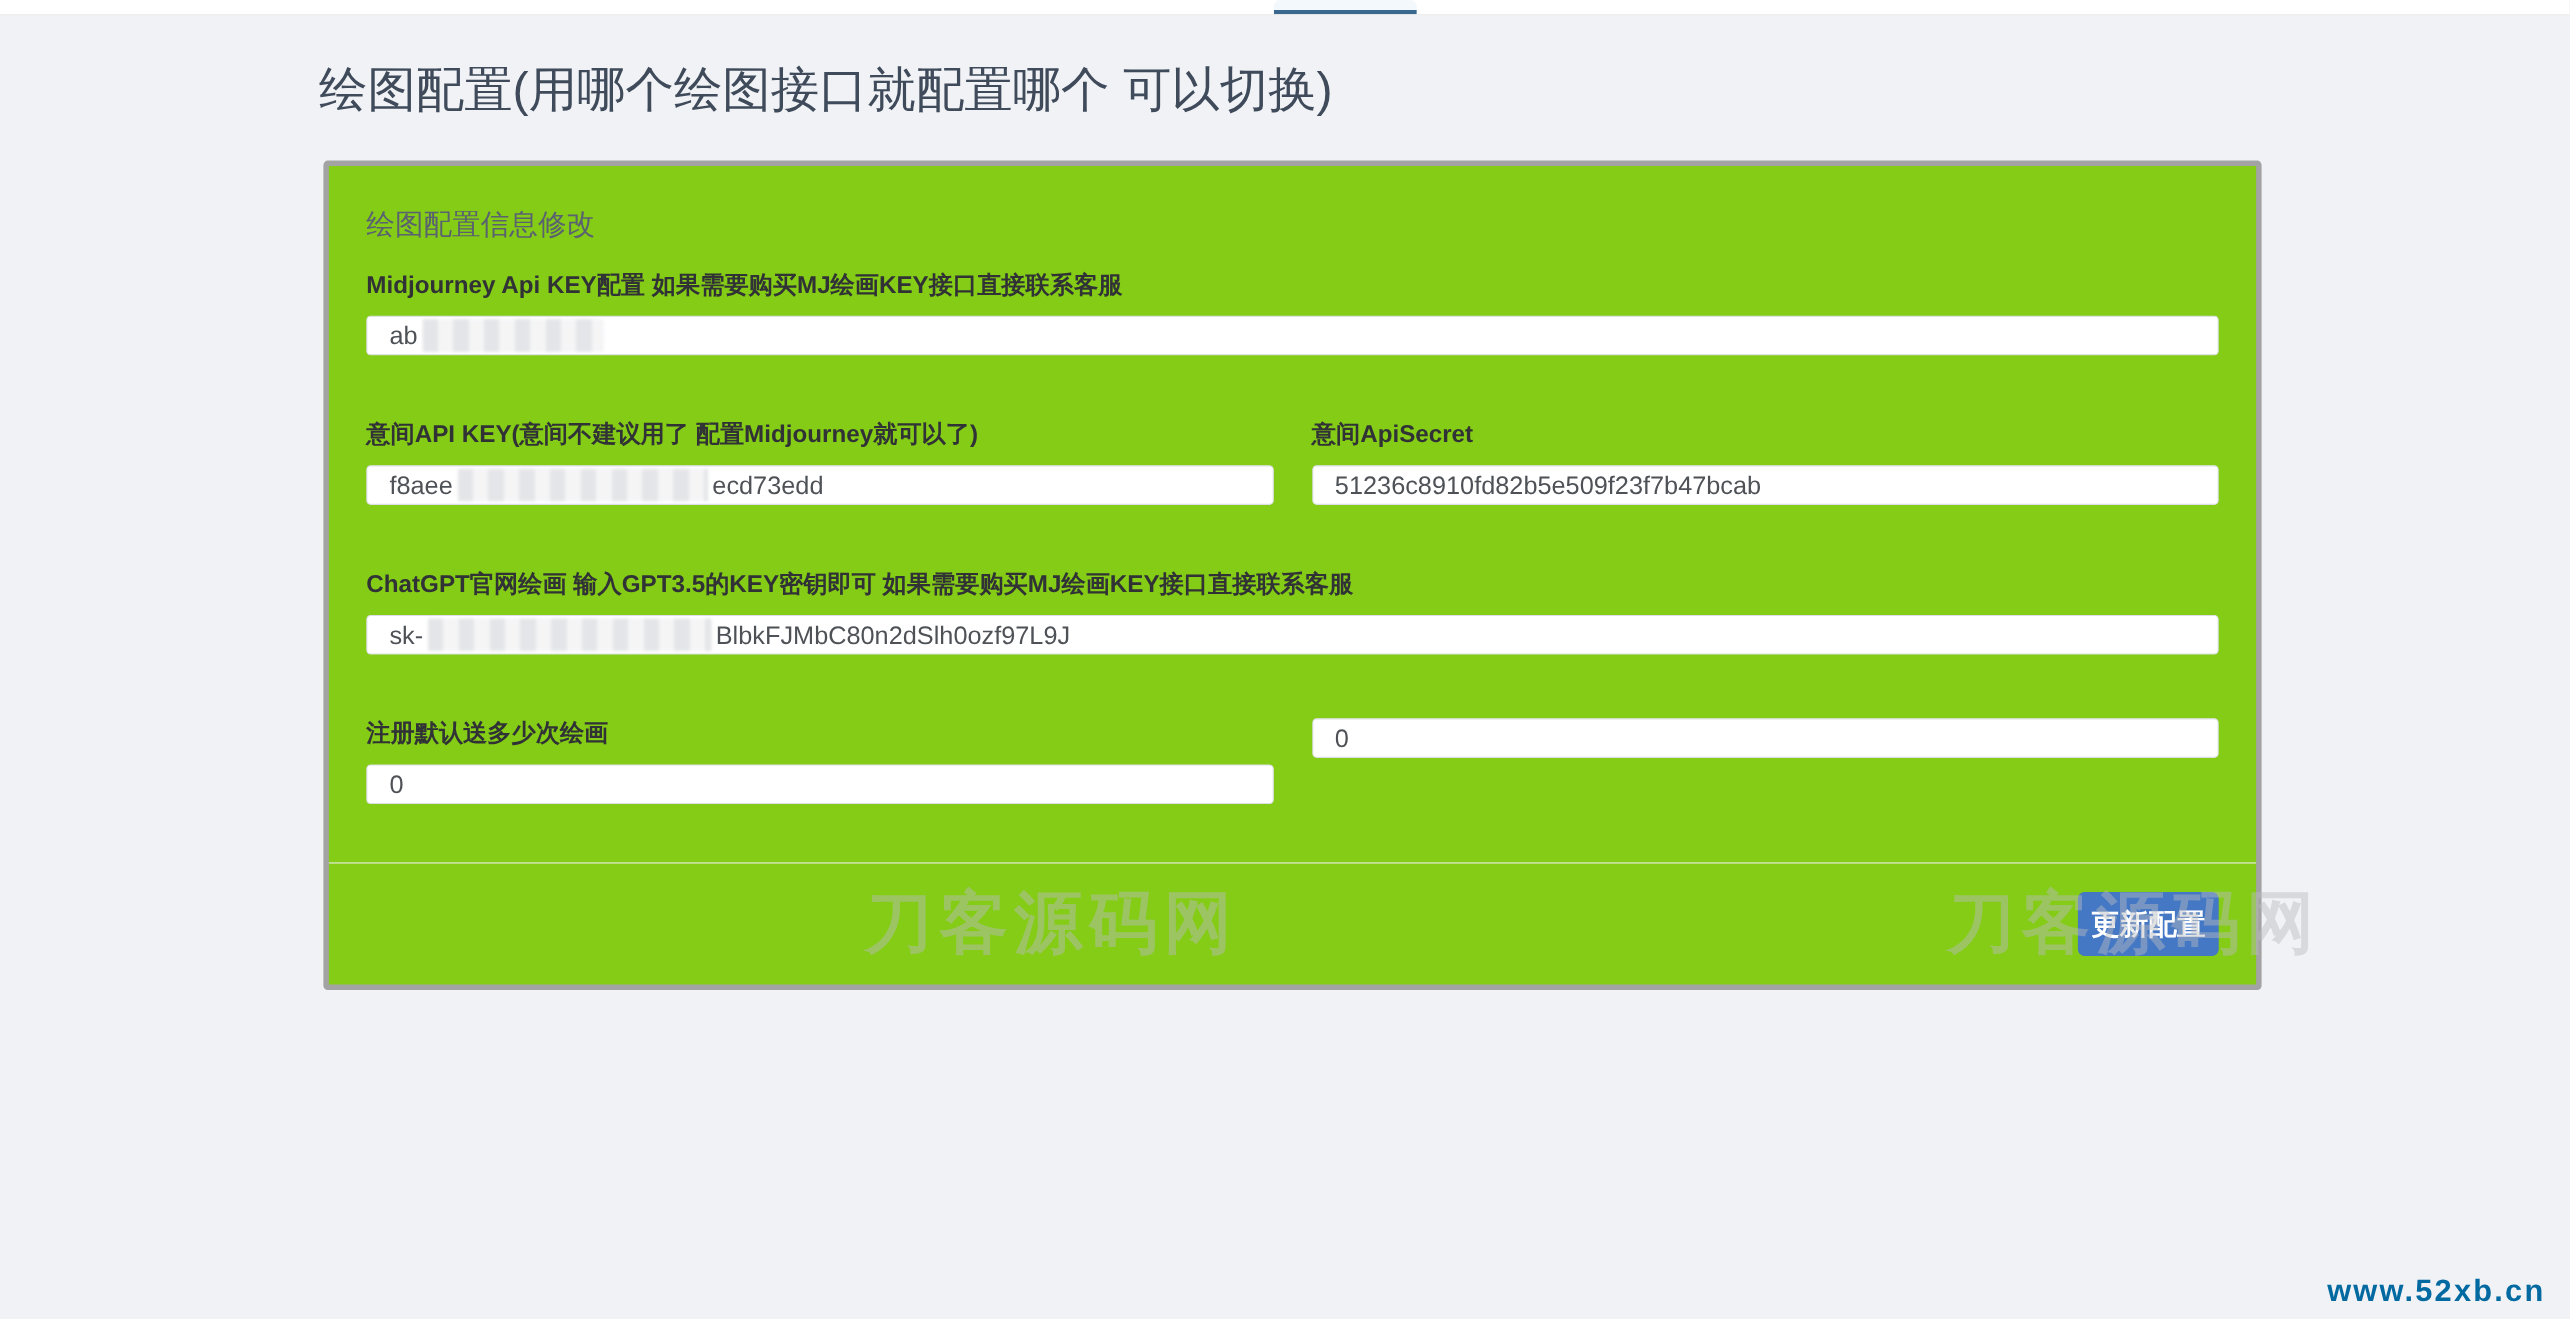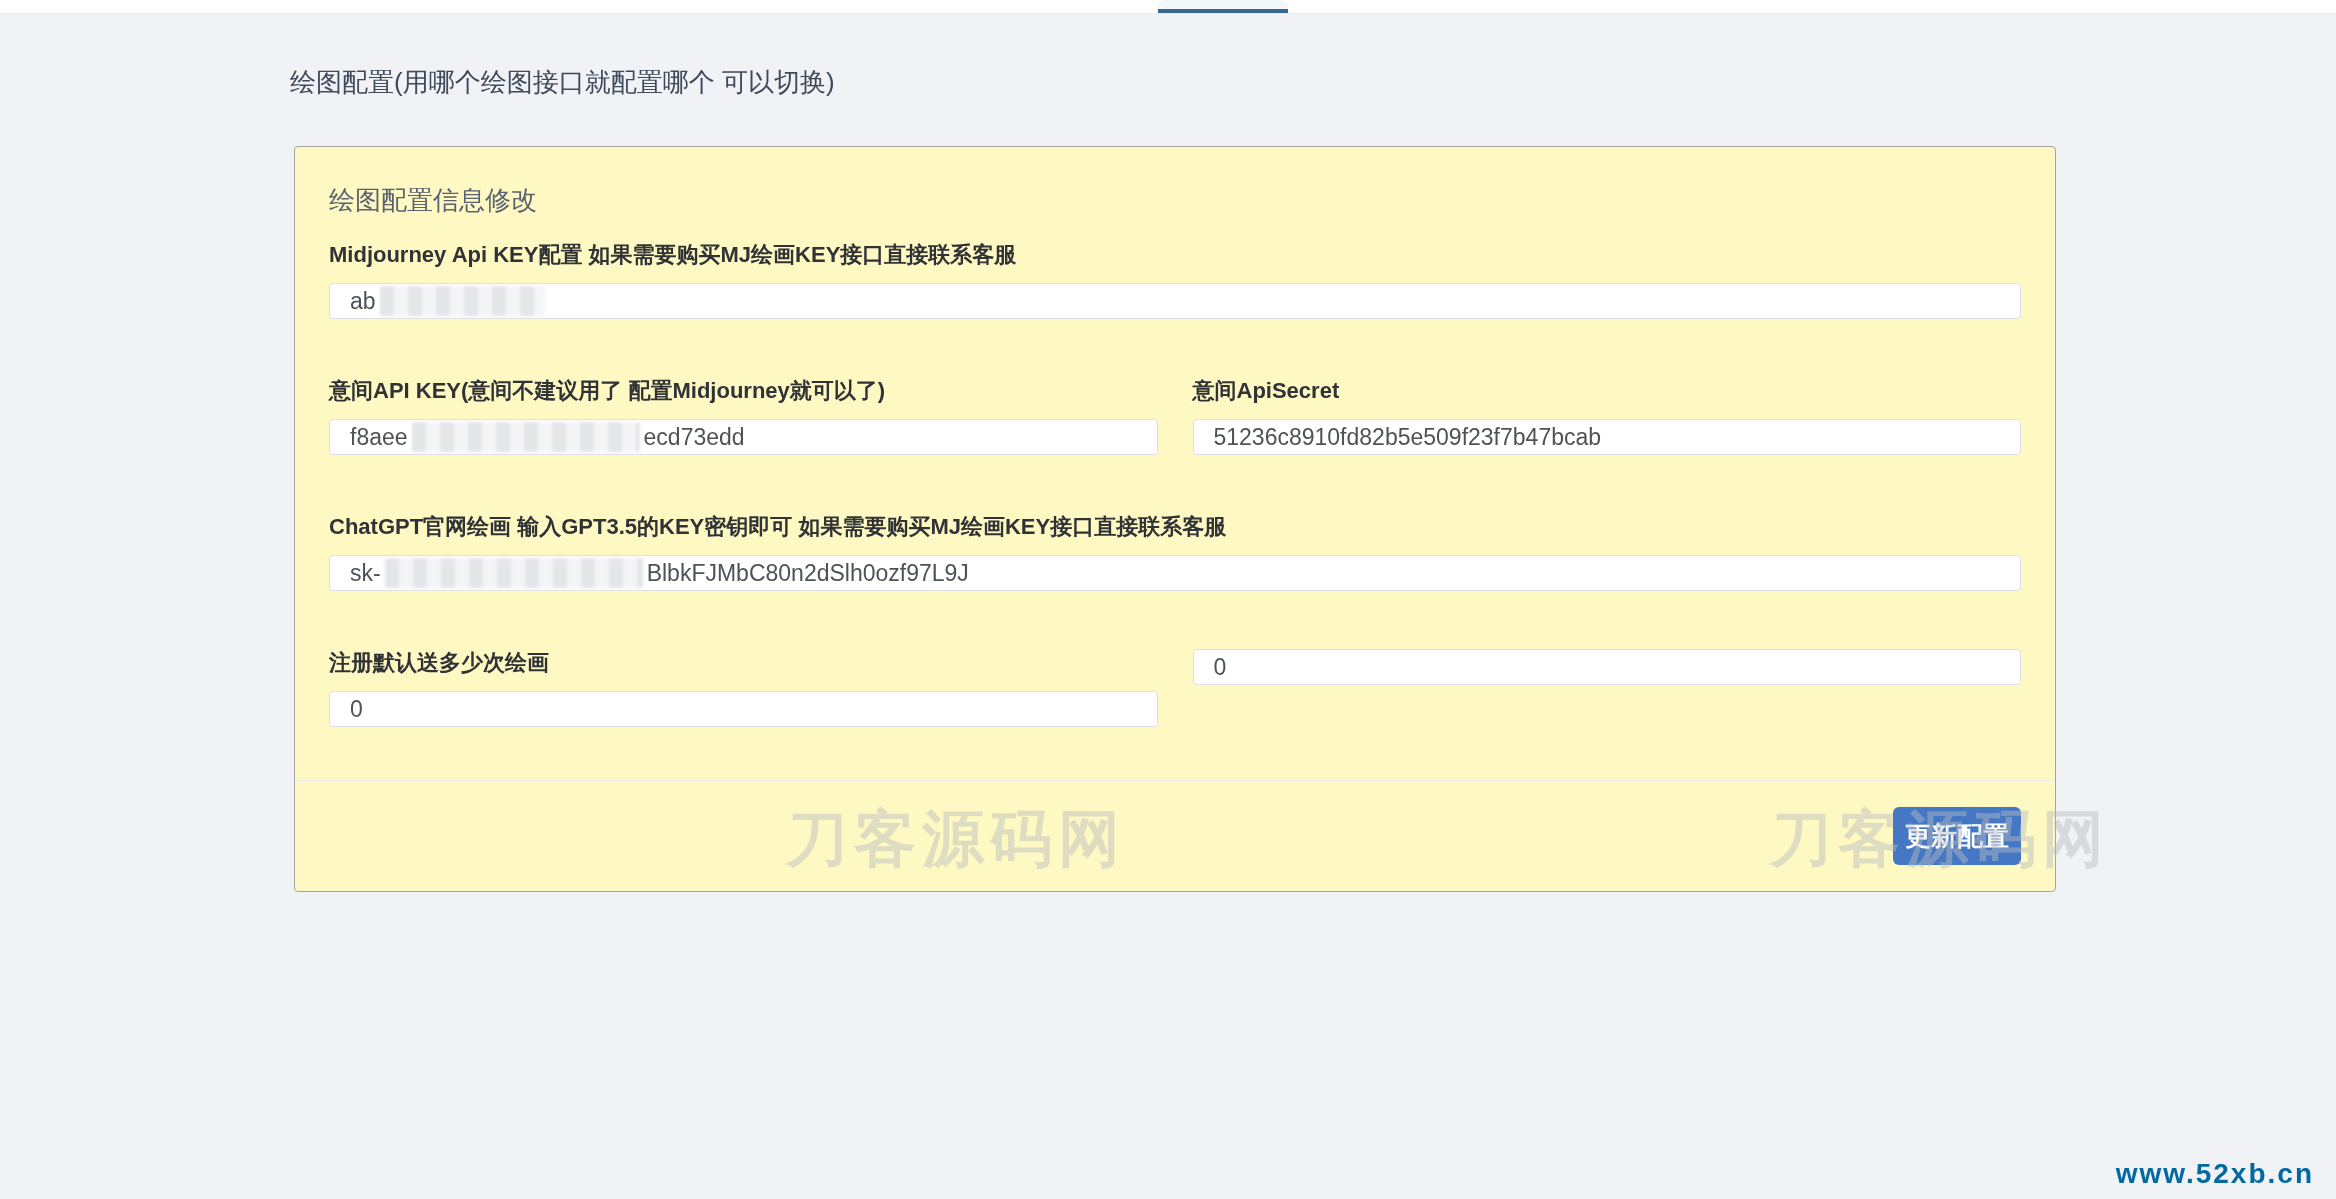--- a/index.html
+++ b/index.html
@@ -6,22 +6,22 @@
   body{
     width:2336px;height:1199px;position:relative;overflow:hidden;
     background:#f0f2f5;
     font-family:"Liberation Sans","DejaVu Sans",sans-serif;
   }
   
   .topbar{position:absolute;top:0;left:0;width:2336px;height:13px;background:#ffffff;border-bottom:1px solid #e9e9e9;z-index:5;}
   .active-tab{position:absolute;left:1158px;top:0;width:130px;height:13px;box-sizing:border-box;background:#f2f8fc;border-bottom:4px solid #3a688f;border-radius:6px 6px 0 0;}
   
   .page{position:absolute;top:14px;left:0;width:2336px;}
-  .page-title{margin:48px 0 0 290px;font-size:26px;font-weight:400;color:#3f4a5a;line-height:40px;}
-  .card{margin:44px 0 0 294px;width:1762px;box-sizing:border-box;background:#fef9c3;border:1px solid #a3a3a3;border-radius:4px;}
+  .page-title{margin:48px 0 0 290px;font-size:44px;font-weight:400;color:#3f4a5a;line-height:40px;}
+  .card{margin:44px 0 0 294px;width:1762px;box-sizing:border-box;background:#84cc16;border:5px solid #a3a3a3;border-radius:4px;}
   .card-body{padding:38px 34px 0 34px;}
   .card-title{font-size:26px;color:#5a6270;line-height:30px;}
   .quota{margin-top:42px;font-size:23px;color:#606266;line-height:26px;}
   .form-group{margin-top:58px;}
   .form-group.first{margin-top:26px;}
   .field-label{display:block;font-size:22px;font-weight:bold;color:#303236;line-height:28px;margin-bottom:14px;}
   .text-input{height:36px;width:100%;box-sizing:border-box;border:1px solid #dcdfe6;border-radius:4px;background:#fff;font-size:23px;color:#4e5257;padding:0 20px;display:flex;align-items:center;font-family:"Liberation Sans","DejaVu Sans",sans-serif;}
   input.text-input{display:block;line-height:52px;outline:none;}
   .row{display:flex;gap:35px;}
   .col{flex:1;min-width:0;}

